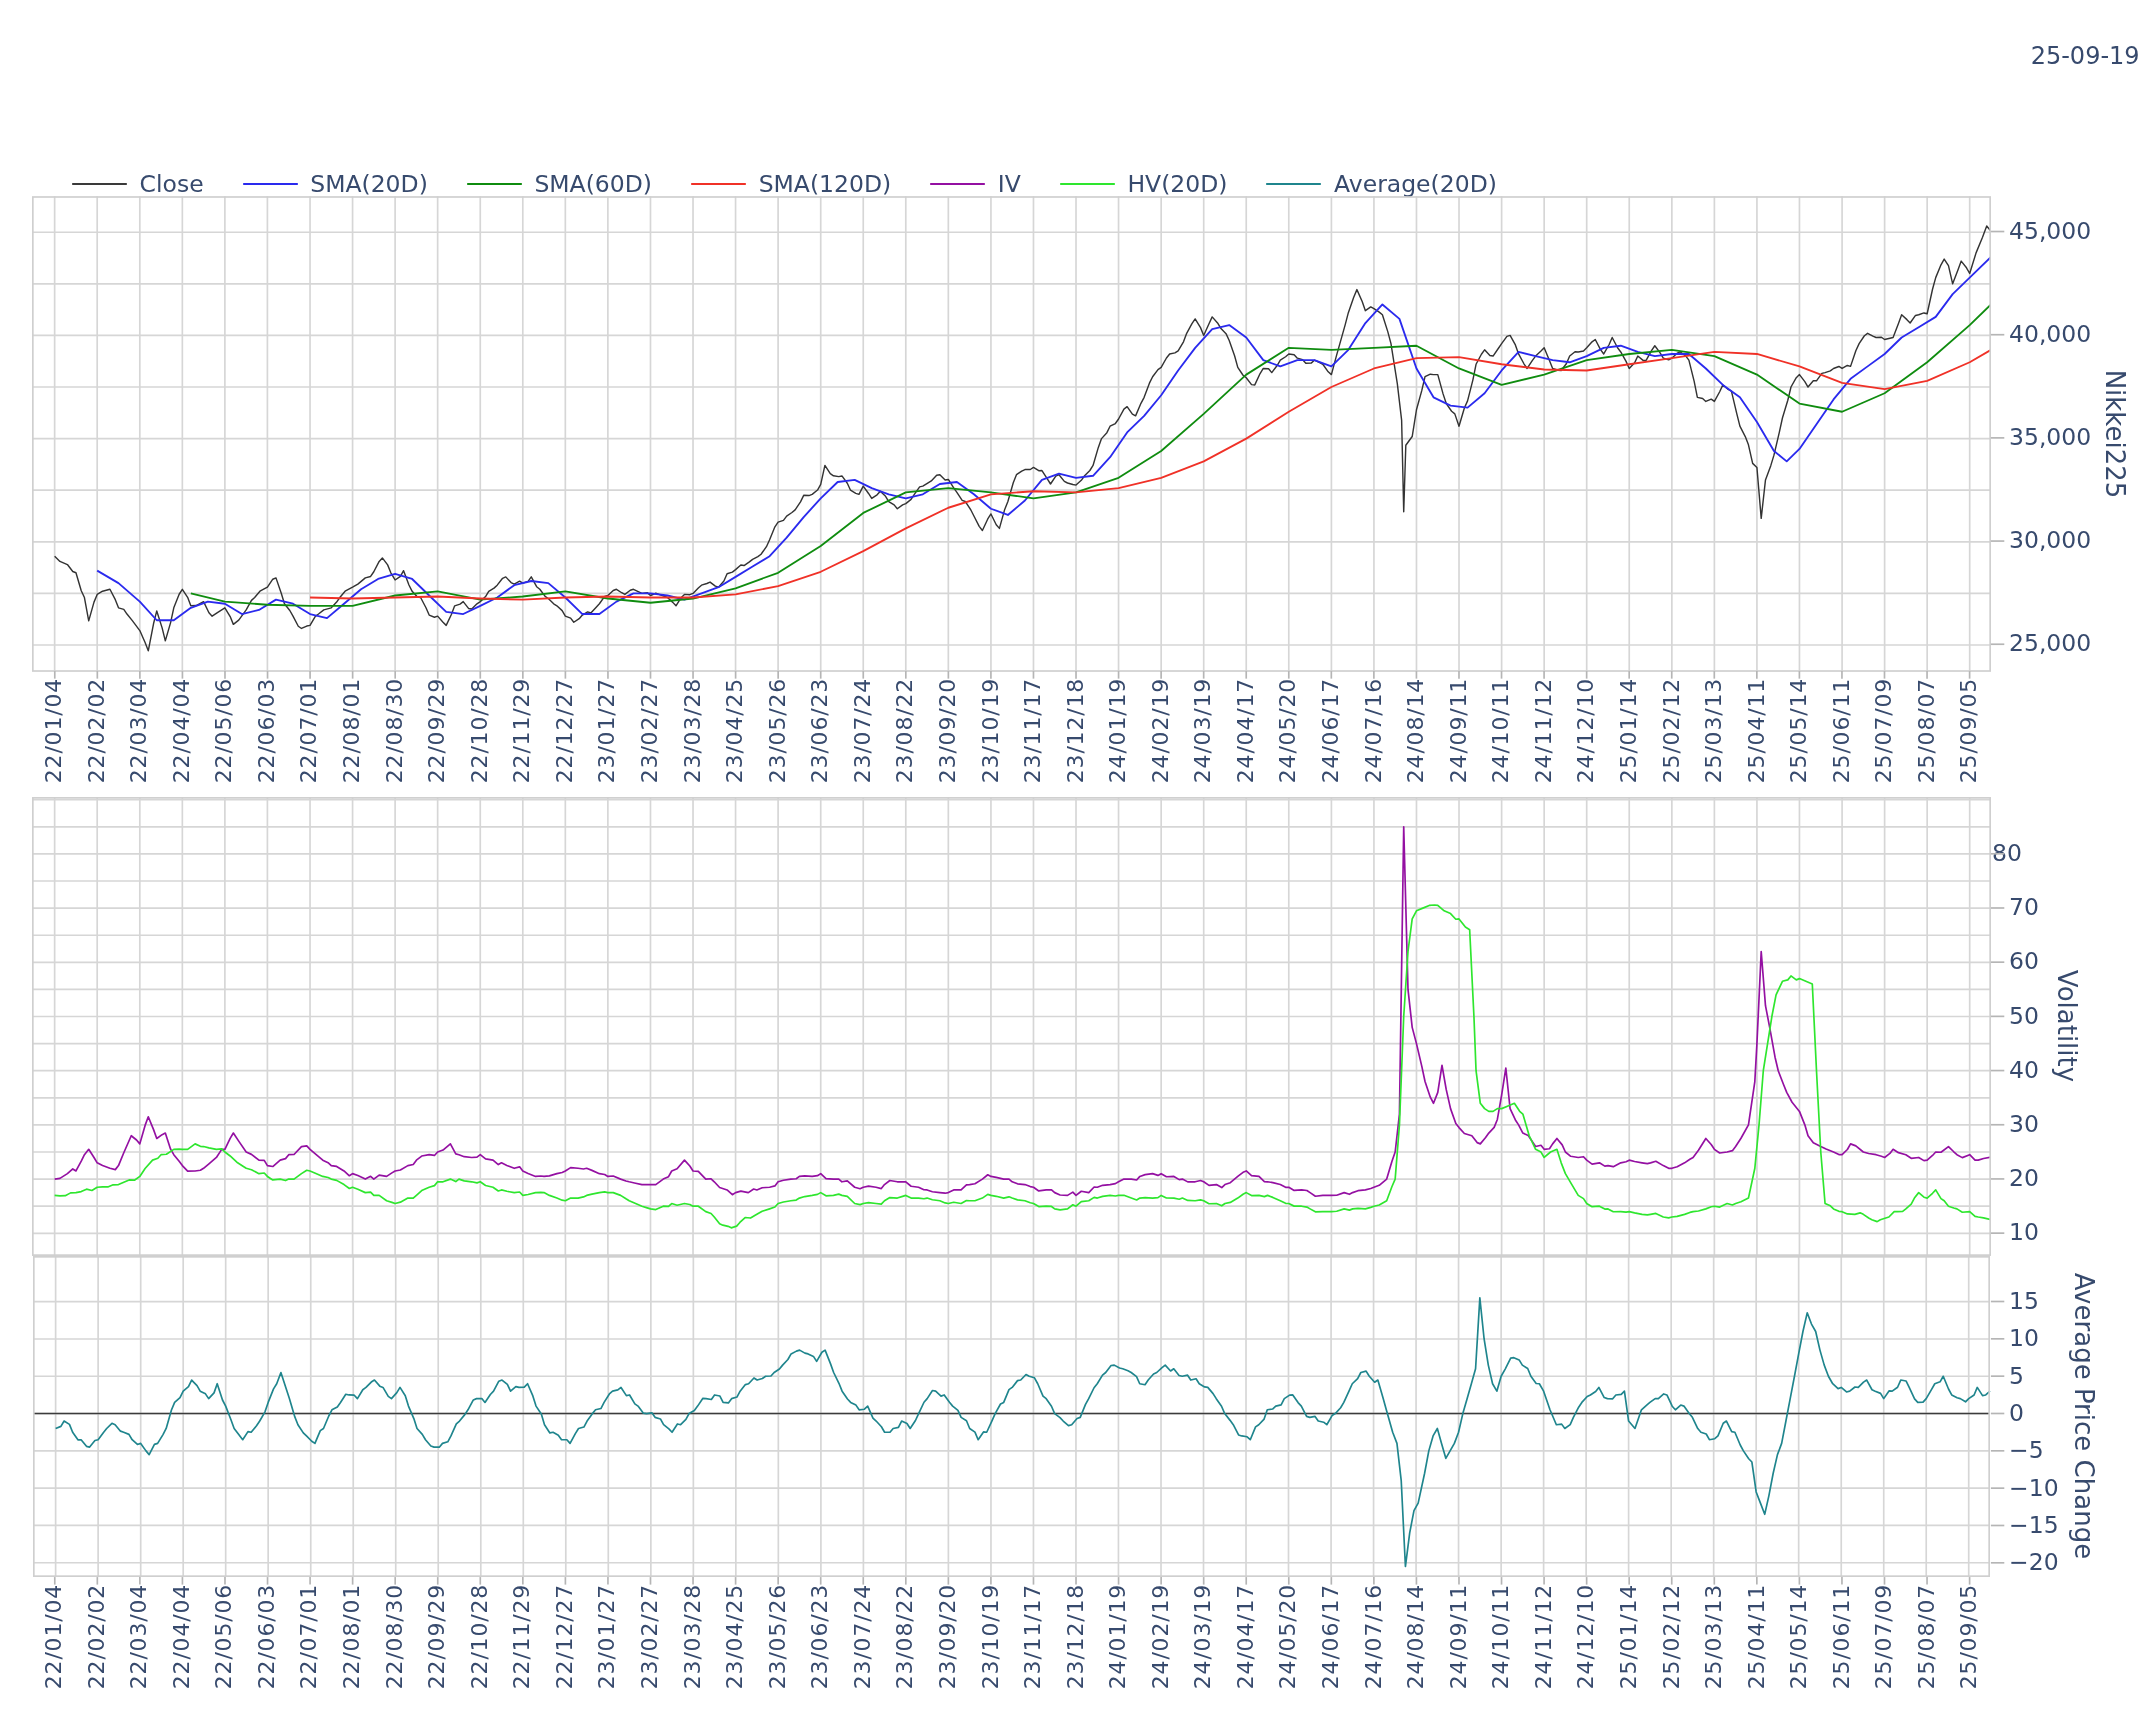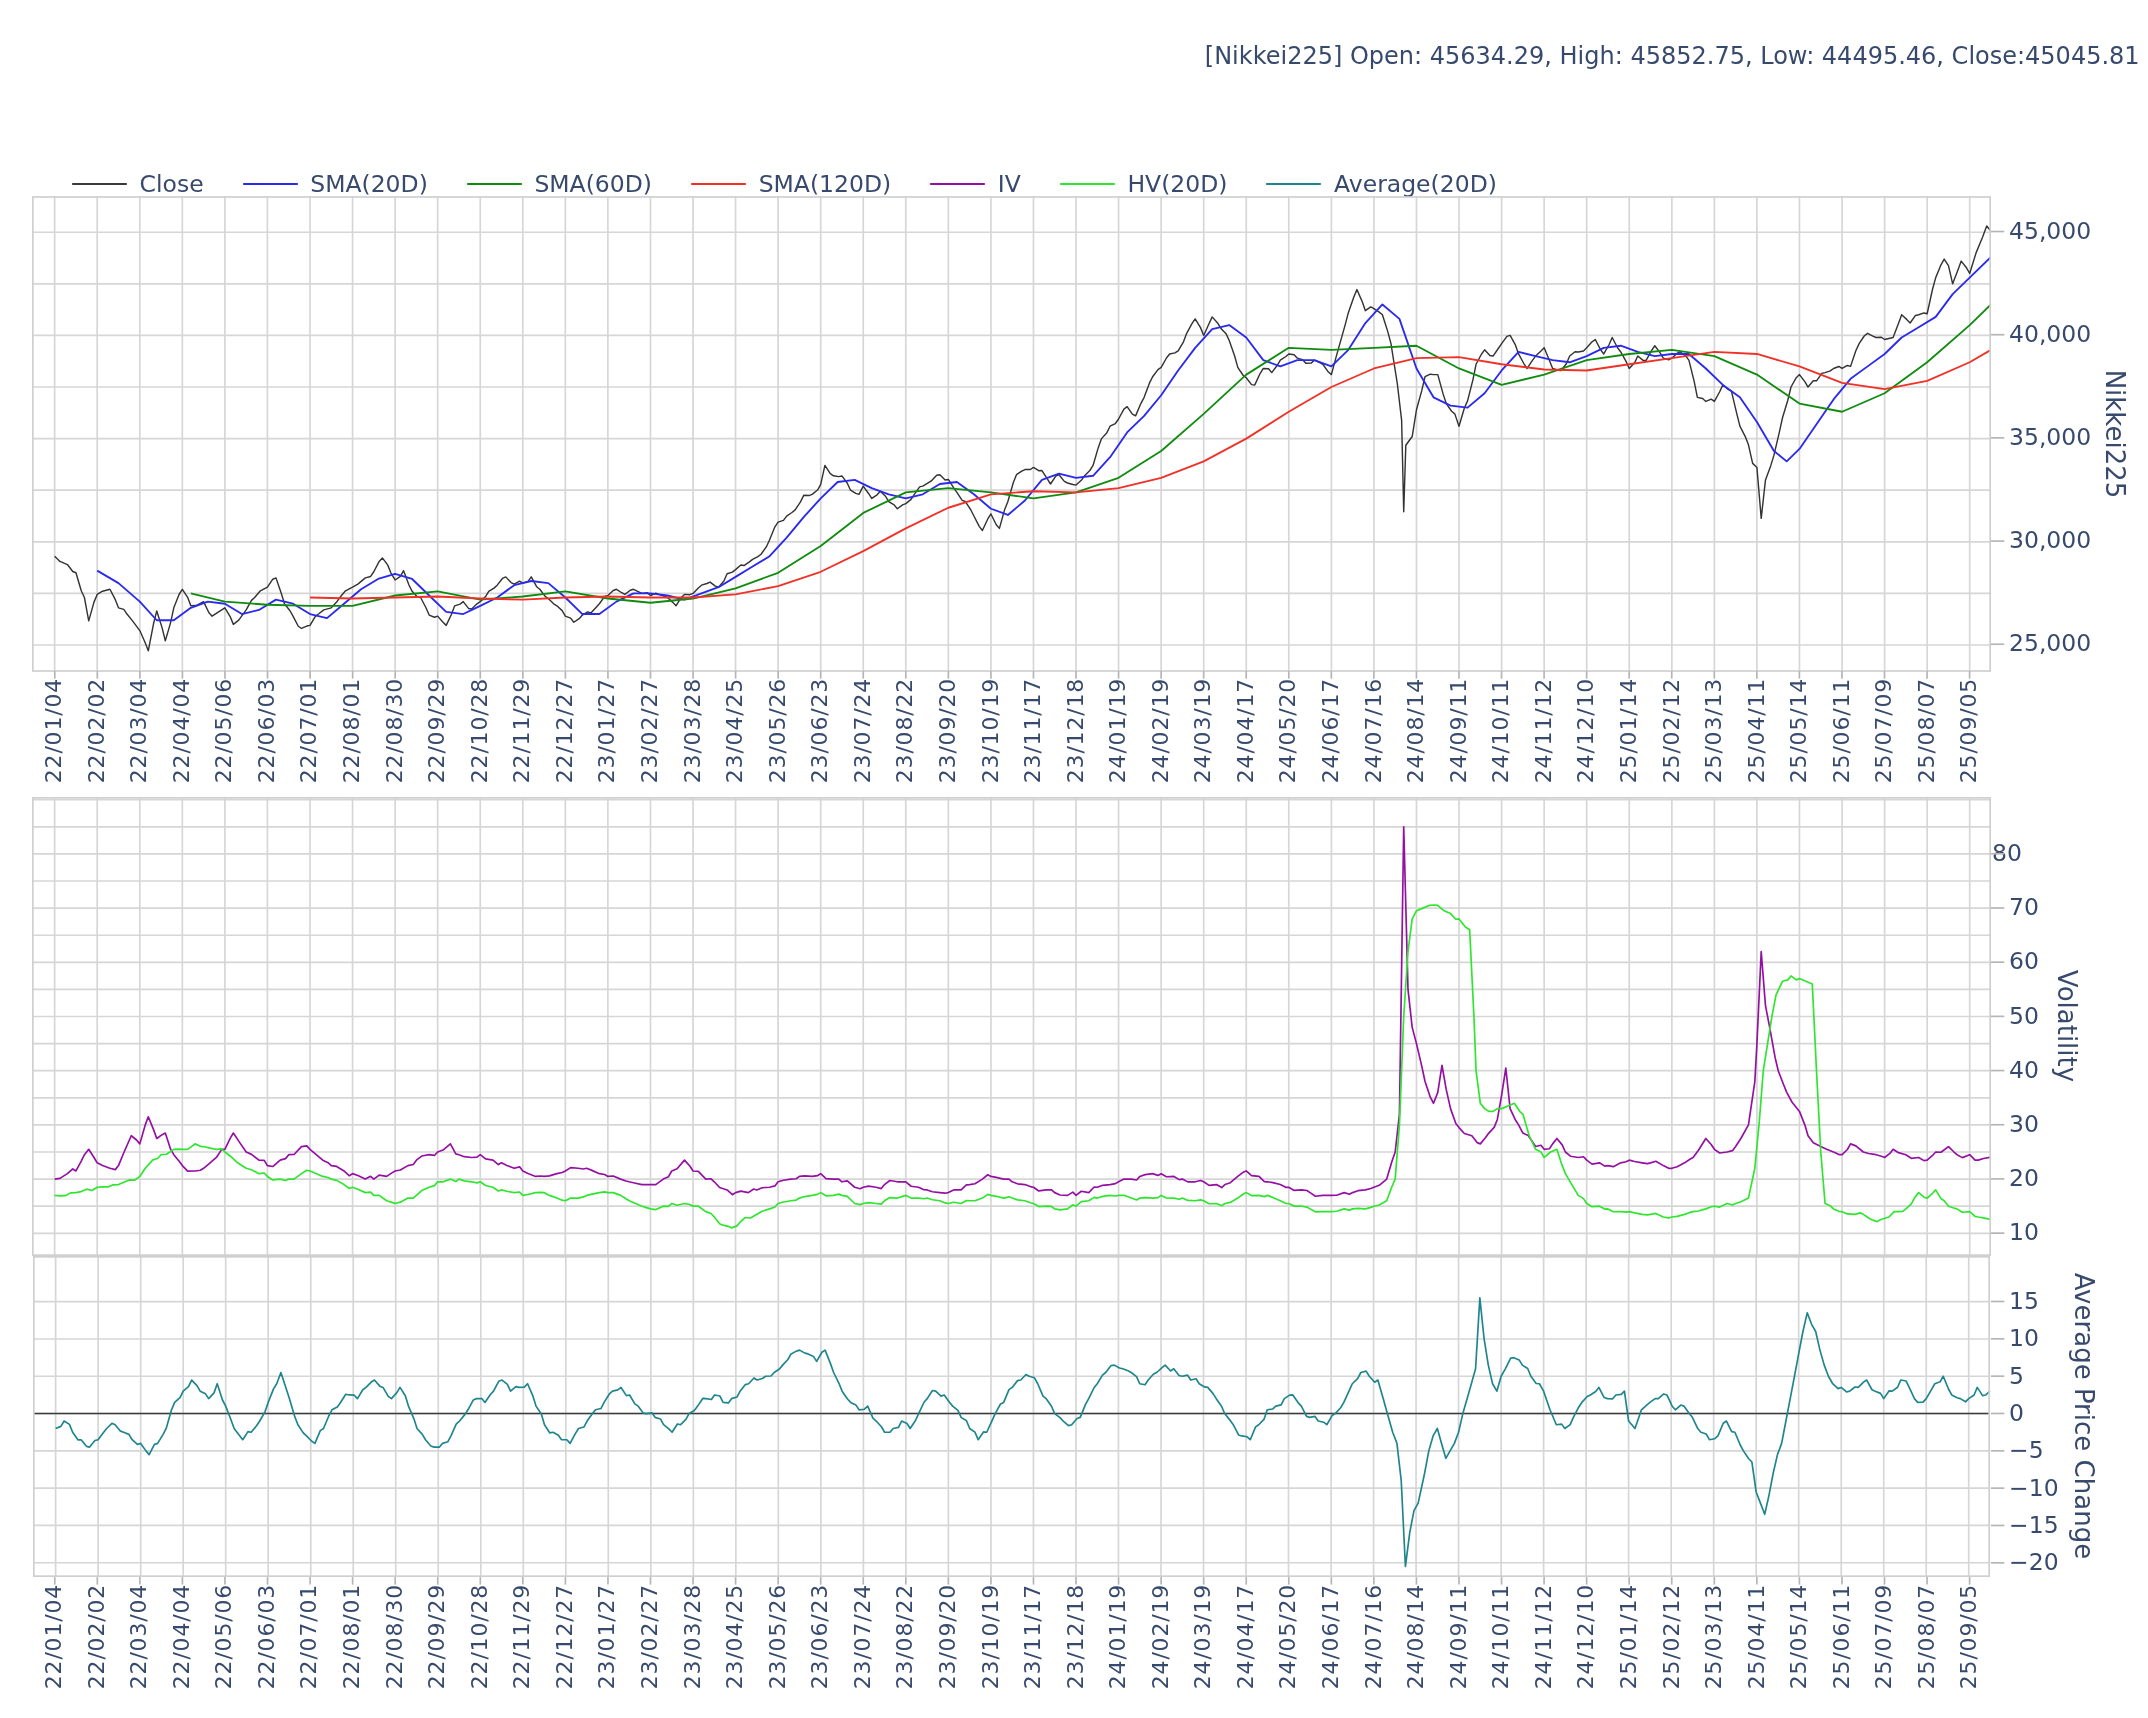--- a/index.html
+++ b/index.html
@@ -17,21 +17,21 @@
   .xlab{position:absolute;font-size:22px;color:#374a6d;white-space:nowrap;
         writing-mode:vertical-rl;transform:rotate(180deg);letter-spacing:0.8px;}
   .axtitle{position:absolute;font-size:26px;color:#374a6d;white-space:nowrap;
         writing-mode:vertical-rl;transform:translateY(-50%);}
 </style>
 </head>
 <body>
 
 <div id="page">
   <div id="header">
-    <div>[Nikkei225] Open: 45634.29, High: 45852.75, Low: 44495.46, Close:45045.81</div>
+    <div>25-09-19</div>
   </div>
 
   <div id="legend">
       <div class="lg-item">
         <div class="lg-line" style="background: rgb(58, 58, 58);"></div>
         <span class="lg-text">Close</span>
       </div>
       <div class="lg-item">
         <div class="lg-line" style="background: rgb(42, 42, 238);"></div>
         <span class="lg-text">SMA(20D)</span>

